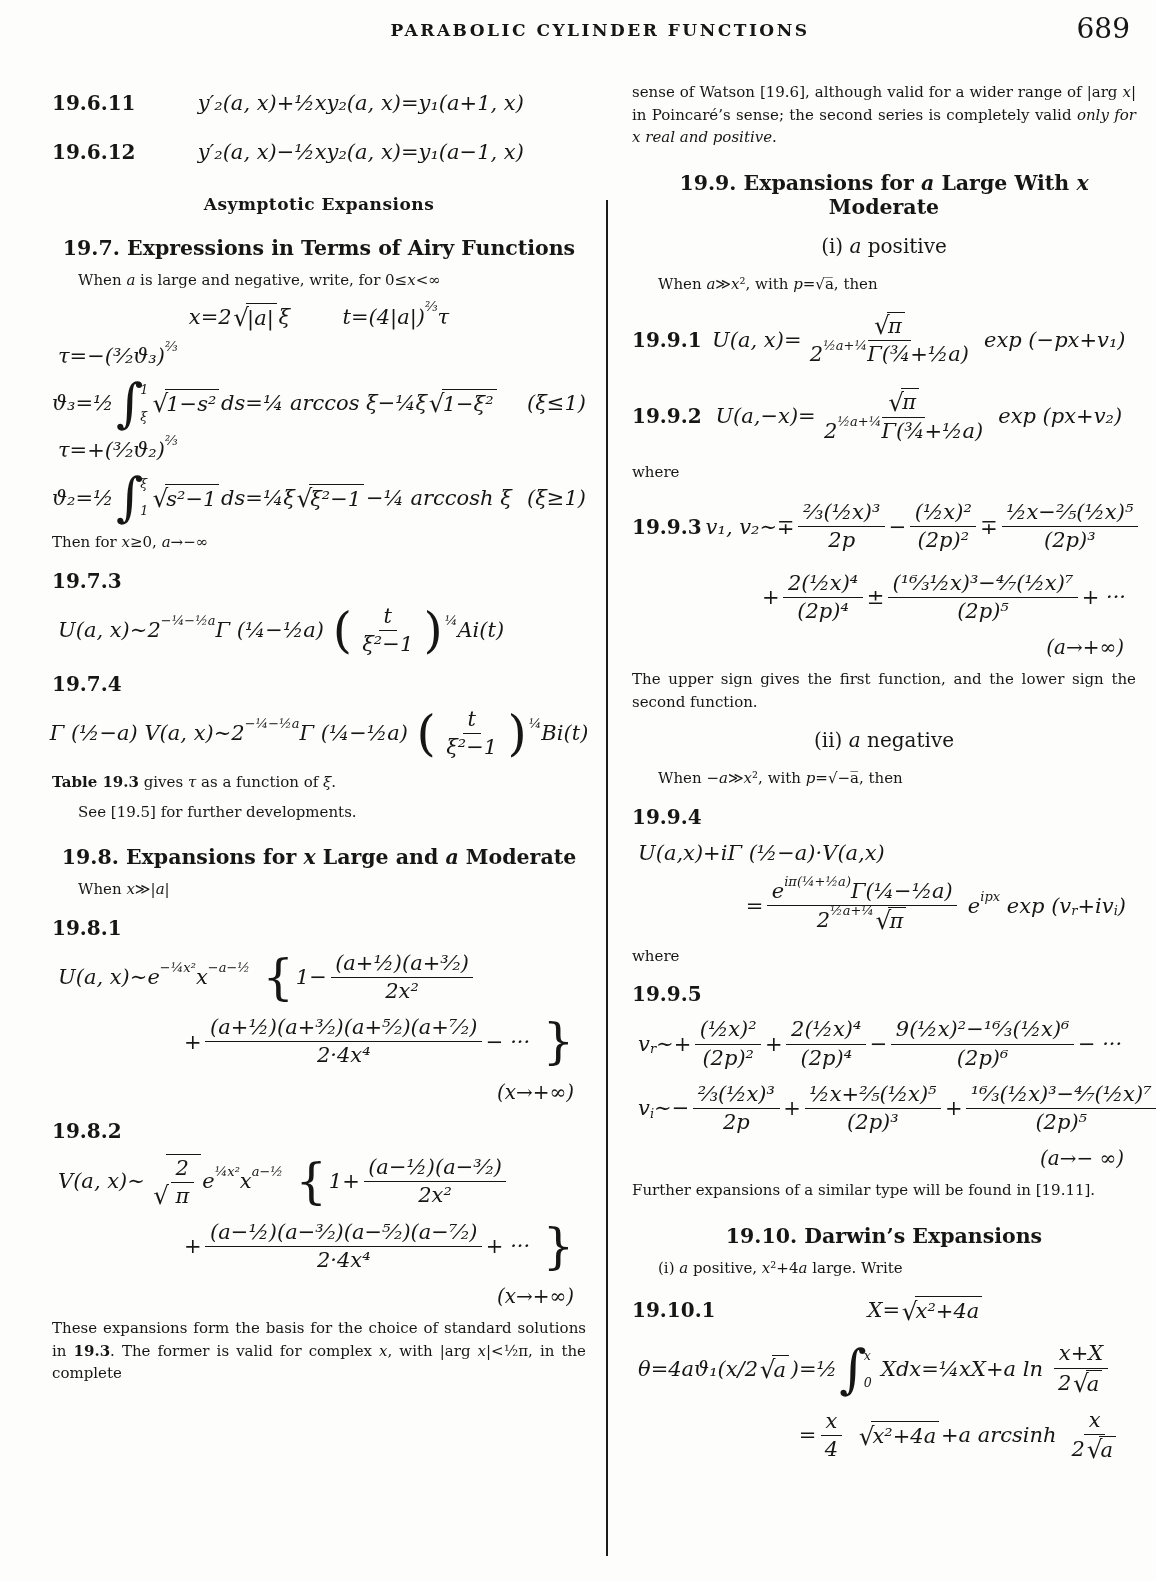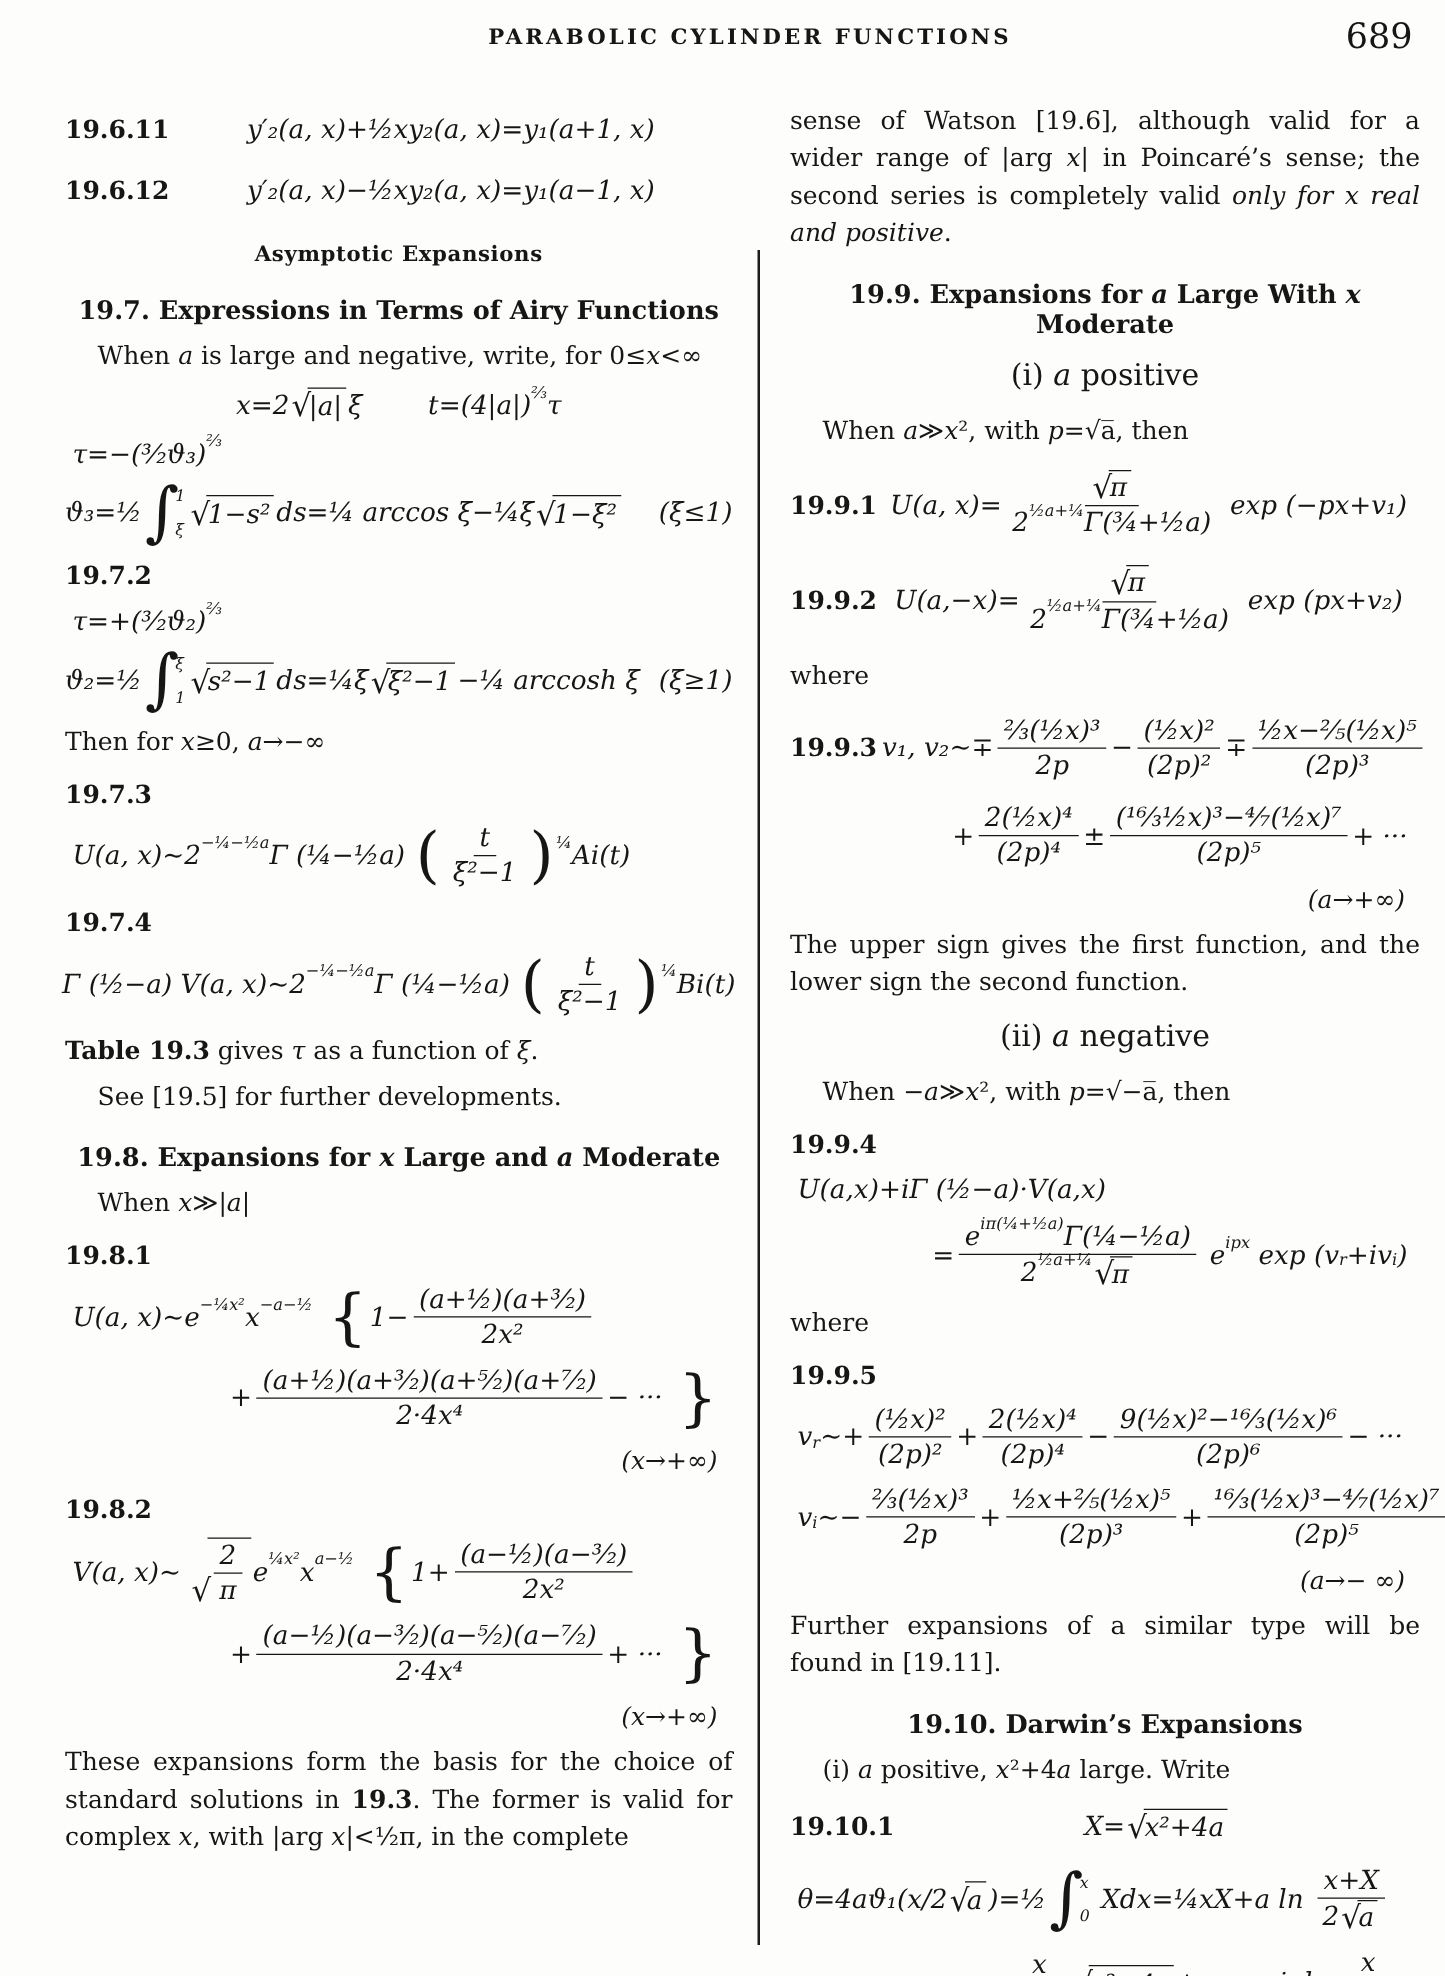--- a/index.html
+++ b/index.html
@@ -18,26 +18,26 @@
   }
   .pnum{position:absolute;right:26px;top:0;font-size:28px;}
 
   
   .cols{display:flex;padding:14px 20px 0 52px;gap:46px;}
   .col-left{width:534px;flex:none;}
   .col-right{flex:1;min-width:0;}
   .divider{position:absolute;left:606px;top:188px;width:2px;height:1356px;background:#1c1c1c;}
 
   
-  .p{font-size:20px;line-height:1.5;text-align:justify;margin:9px 0;}
+  .p{font-size:15px;line-height:1.5;text-align:justify;margin:9px 0;}
   .p.ind{text-indent:26px;}
   .p.tight{margin-top:-2px;}
   .h{font-size:17px;font-weight:bold;text-align:center;margin:24px 0 10px;letter-spacing:.5px;}
   .h2{font-size:20.5px;font-weight:bold;text-align:center;margin:22px 0 8px;}
-  .subh{font-size:24px;text-align:center;margin:15px 0;}
+  .subh{font-size:20px;text-align:center;margin:15px 0;}
   .lbl{font-weight:bold;font-size:20px;margin:15px 0 3px;}
   .tag{display:flex;justify-content:flex-end;font-style:italic;font-size:20px;padding-right:12px;margin:2px 0 8px;}
 
   
   .mline{display:flex;align-items:center;flex-wrap:nowrap;
          font-style:italic;font-size:21px;line-height:1.25;margin:11px 0;min-height:28px;}
   .mline.center{justify-content:center;}
   .mline.left{justify-content:flex-start;padding-left:6px;}
   .mline.right{justify-content:flex-end;padding-right:10px;}
   .eqrow{display:flex;align-items:center;margin:13px 0;}
@@ -120,21 +120,20 @@
             <span class="rc"><span class="mt">1−s²</span></span>
           </span>
           <span class="mt">ds=¼ arccos ξ−¼ξ</span>
           <span class="sqrt">
             <span class="rad">√</span>
             <span class="rc"><span class="mt">1−ξ²</span></span>
           </span>
           <span class="gap" style="width: 1.5em;"></span>
           <span class="mt">(ξ≤1)</span>
         </div>
-        <div class="lbl">19.7.2</div>
         <div class="mline left">
           <span class="mt">τ=+(³⁄₂ϑ₂)</span>
           <span class="msup">⅔</span>
         </div>
         <div class="mline center">
           <span class="mt">ϑ₂=½</span>
           <span class="int">
             <span class="iglyph">∫</span>
             <span class="ilim">
               <span class="ihi">ξ</span>

